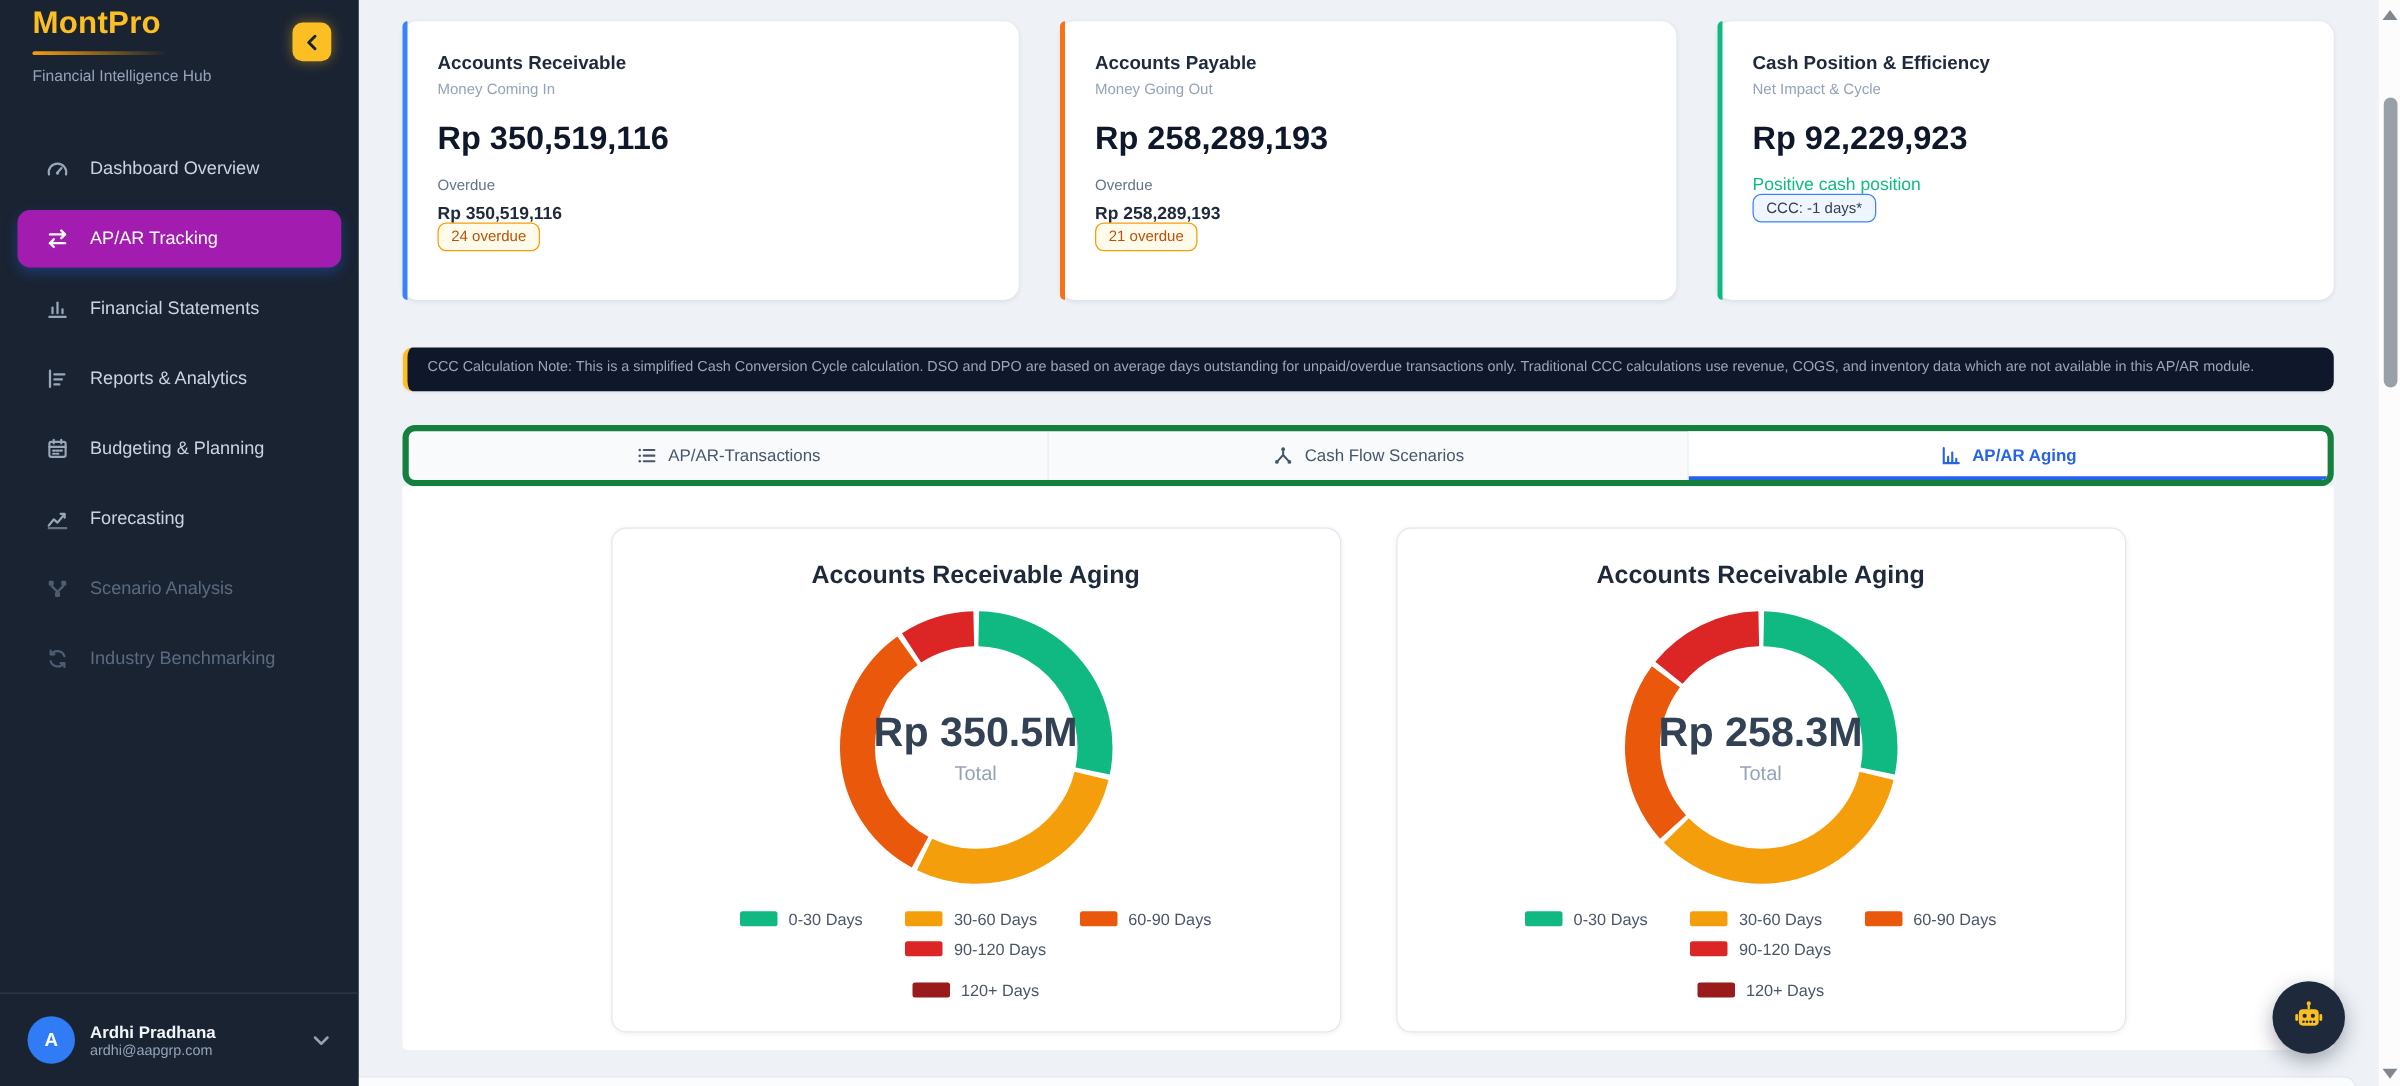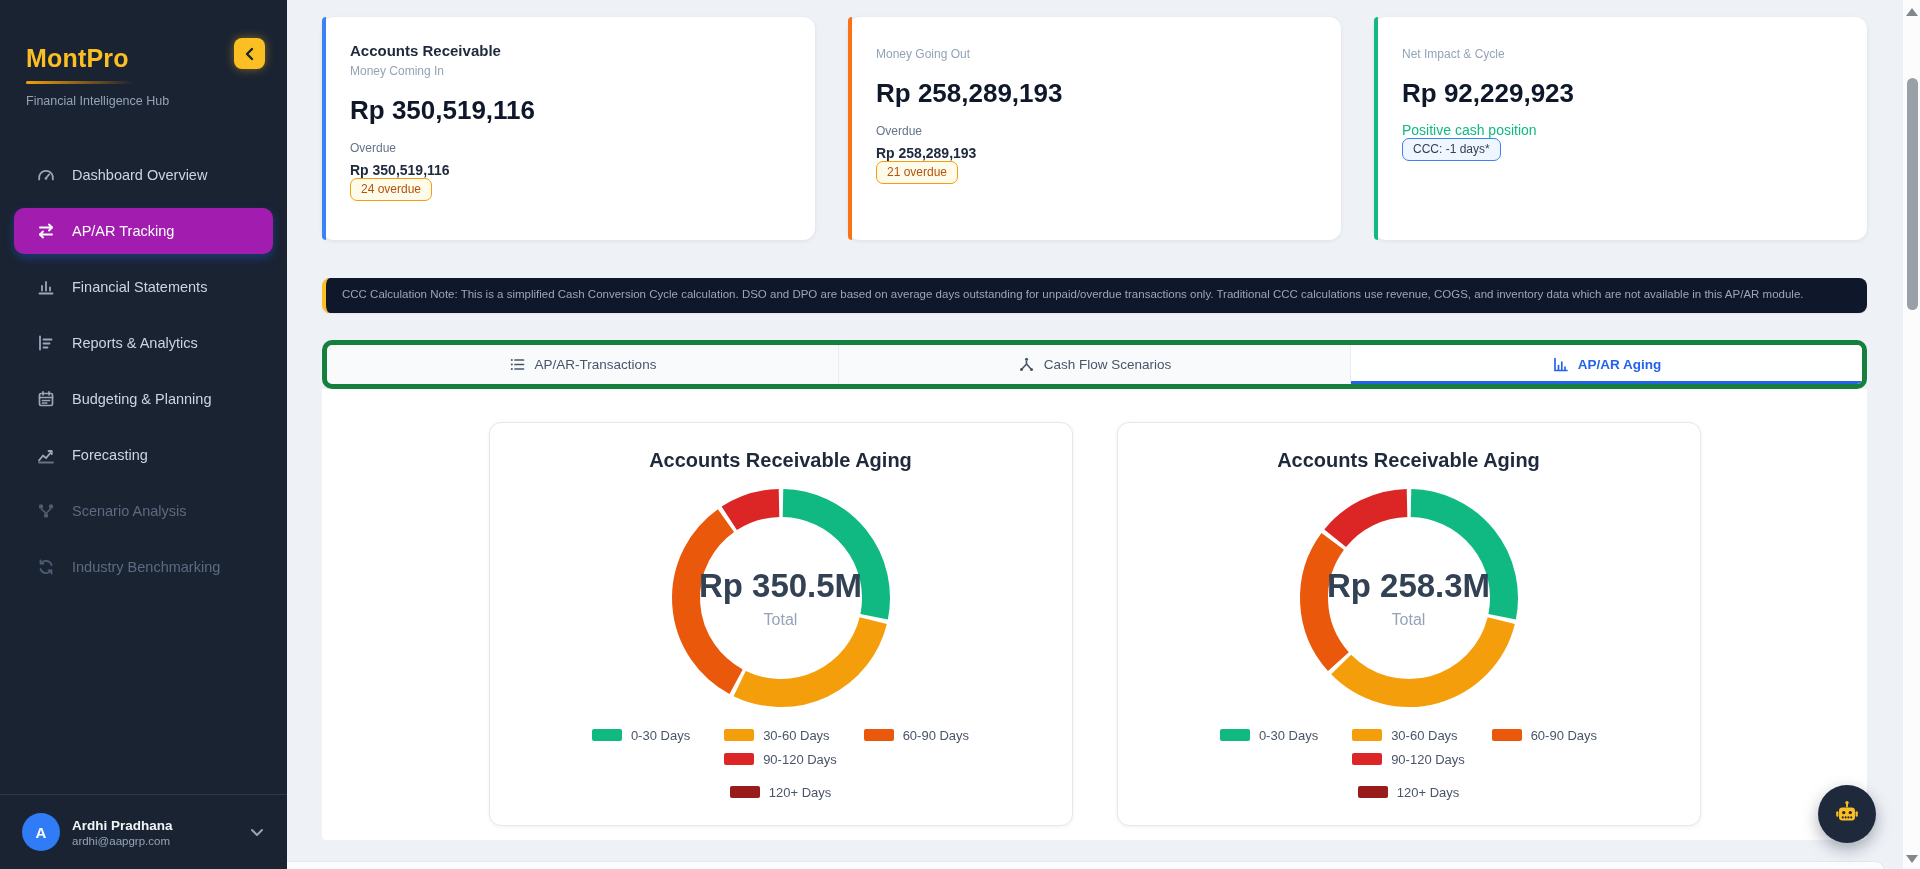--- a/index.html
+++ b/index.html
@@ -1,21 +1,21 @@
 <!DOCTYPE html>
 <html><head>
 <meta charset="utf-8">
 <style>
   * { margin:0; padding:0; box-sizing:border-box; }
   html,body { width:1920px; height:869px; overflow:hidden; }
   body { font-family:"Liberation Sans","DejaVu Sans",sans-serif; background:#eef2f7; position:relative; color:#1e293b; }
 
   
   .sidebar { position:absolute; left:0; top:0; width:287px; height:869px; background:#1a2332; z-index:5; display:flex; flex-direction:column; }
-  .logo-row { padding:24px 24px 0 26px; position:relative;margin-top:20px; }
+  .logo-row { padding:4px 24px 0 26px; position:relative; }
   .logo { color:#fbbf24; font-size:25px; font-weight:bold; letter-spacing:.2px; }
   .logo-underline { width:108px; height:3px; margin-top:8px; border-radius:2px;
                     background:linear-gradient(90deg,#f59e0b,rgba(245,158,11,0)); }
   .tagline { color:#94a3b8; font-size:12.5px; margin-top:10px; }
   .collapse-btn { position:absolute; right:22px; top:18px; width:31px; height:31px; border:none; cursor:pointer;
                   background:#fbbf24; border-radius:8px; display:flex; align-items:center; justify-content:center;
                   box-shadow:0 0 10px rgba(251,191,36,.45); color:#1a2332; }
   .nav { margin-top:44px; padding:0 14px; display:flex; flex-direction:column; gap:10px; }
   .nav-item { display:flex; align-items:center; gap:16px; padding:13px 12px 13px 22px; border-radius:10px;
               color:#cbd5e1; font-size:14.5px; cursor:pointer; }
@@ -214,27 +214,29 @@
     <div class="cards-row">
       <div class="sum-card" style="--accent:#3b82f6">
         <div class="sc-title">Accounts Receivable</div>
         <div class="sc-sub">Money Coming In</div>
         <div class="sc-amount">Rp 350,519,116</div>
         <div class="sc-detail-label">Overdue</div>
         <div class="sc-detail-amount">Rp 350,519,116</div>
         <span class="badge amber">24 overdue</span>
       </div>
       <div class="sum-card" style="--accent:#f97316">
+        <div class="sc-title">Accounts Payable</div>
         <div class="sc-sub">Money Going Out</div>
         <div class="sc-amount">Rp 258,289,193</div>
         <div class="sc-detail-label">Overdue</div>
         <div class="sc-detail-amount">Rp 258,289,193</div>
         <span class="badge amber">21 overdue</span>
       </div>
       <div class="sum-card" style="--accent:#10b981">
+        <div class="sc-title">Cash Position &amp; Efficiency</div>
         <div class="sc-sub">Net Impact &amp; Cycle</div>
         <div class="sc-amount">Rp 92,229,923</div>
         <div class="sc-detail-label positive">Positive cash position</div>
         <span class="badge blue">CCC: -1 days*</span>
       </div>
     </div>
 
     <div class="note-bar">
       <div class="note-text">CCC Calculation Note: This is a simplified Cash Conversion Cycle calculation. DSO and DPO are based on average days outstanding for unpaid/overdue transactions only. Traditional CCC calculations use revenue, COGS, and inventory data which are not available in this AP/AR module.</div>
     </div>

